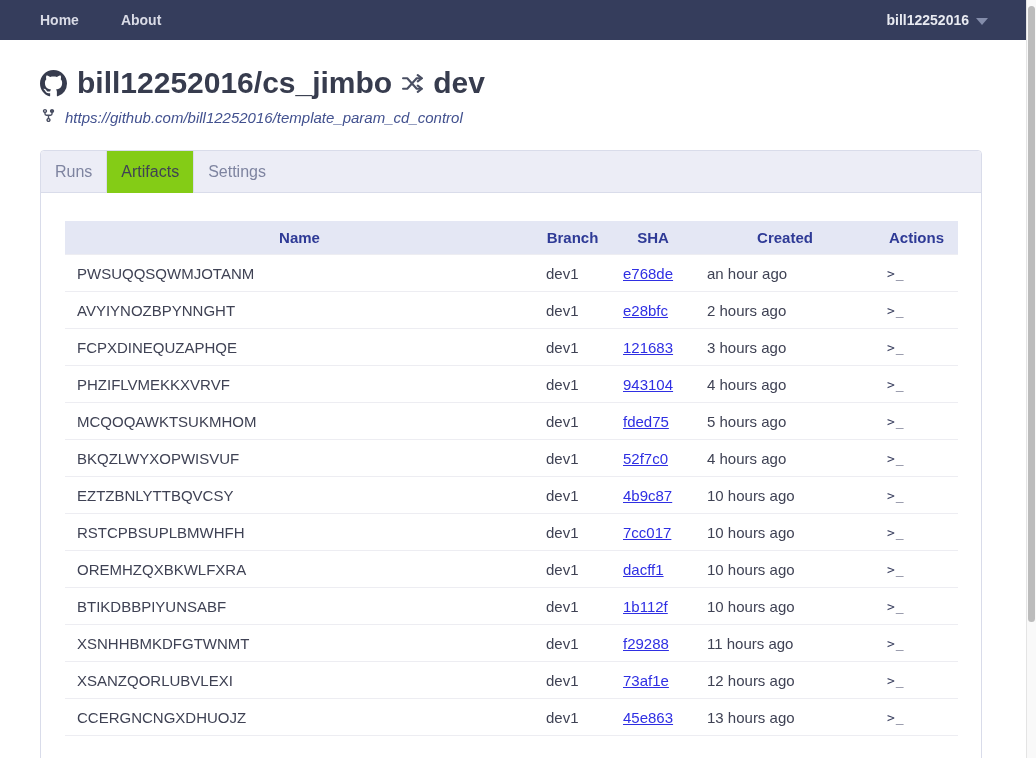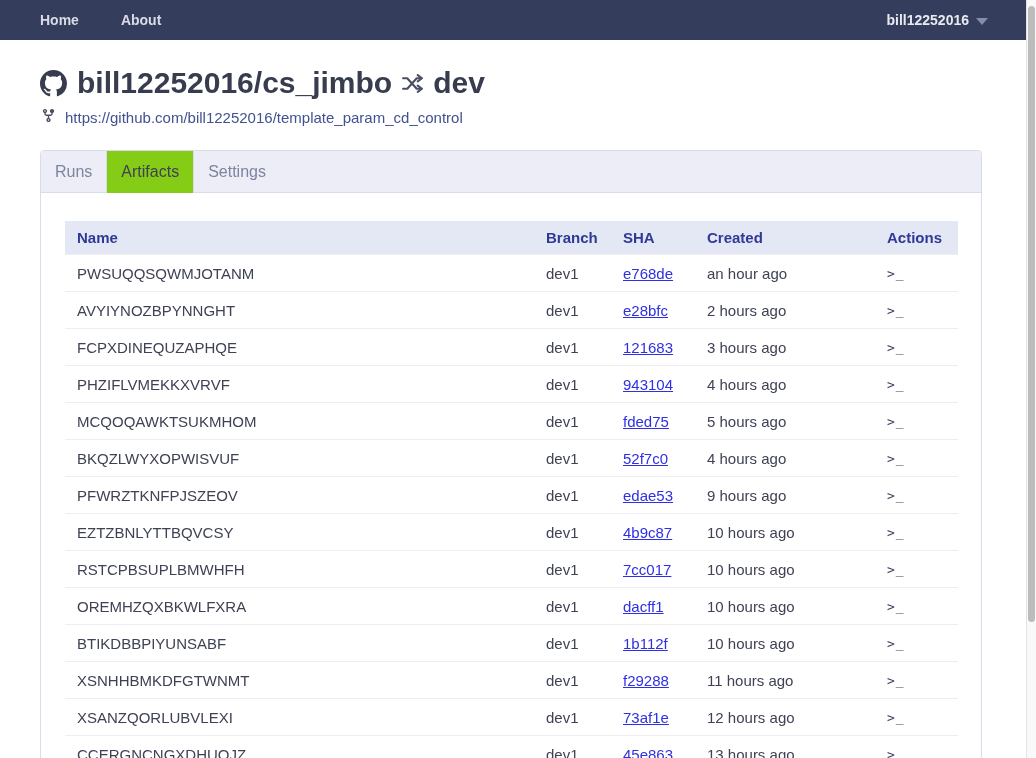--- a/index.html
+++ b/index.html
@@ -30,21 +30,21 @@
   }
 
   
   .page-header { margin:27px 40px 0 40px; }
   .title-row {
     display:flex; align-items:center; gap:10px; margin:0;
     font-size:30px; font-weight:700; color:#373c4e; line-height:32px;
   }
   .title-row .gh-icon svg { display:block; }
   .url-row {
-    display:flex; align-items:center; gap:9px; margin:9px 0 16px 1px;
+    display:flex; align-items:center; gap:9px; margin:9px 0 16px 1px;font-style:italic;
   }
   .repo-url {
     color:#42518f; font-size:15px; text-decoration:none; cursor:pointer;
   }
 
   
   .card {
     position:absolute; left:40px; top:150px; width:942px; height:648px;
     background:#ffffff; border:1px solid #d9dcea; border-radius:4px;
   }
@@ -62,21 +62,21 @@
     margin-bottom:-1px;
   }
   .card-body { padding:28px 24px 24px 24px; }
 
   
   table.artifacts {
     width:100%; border-collapse:collapse; font-size:15px; color:#3f4254;
     table-layout:fixed;
   }
   table.artifacts thead th {
-    background:#e4e7f4; color:#2e3a96; font-weight:700; text-align:left;
+    background:#e4e7f4; color:#2e3a96; font-weight:700; text-align:center;
     padding:6px 12px; font-size:15px; line-height:21px;
   }
   table.artifacts tbody td {
     padding:7px 12px; line-height:21px;
     border-top:1px solid #ededf2; background:#ffffff;
     white-space:nowrap; overflow:hidden;
   }
   table.artifacts tbody tr:last-child td { border-bottom:1px solid #ededf2; }
   .sha-link { color:#2f2fe3; text-decoration:underline; cursor:pointer; }
   .term-icon {
@@ -194,27 +194,20 @@
             <td><span class="term-icon">&gt;_</span></td>
           </tr>
           <tr>
             <td>BKQZLWYXOPWISVUF</td>
             <td>dev1</td>
             <td><a class="sha-link">52f7c0</a></td>
             <td>4 hours ago</td>
             <td><span class="term-icon">&gt;_</span></td>
           </tr>
           <tr>
-            <td>PFWRZTKNFPJSZEOV</td>
-            <td>dev1</td>
-            <td><a class="sha-link">edae53</a></td>
-            <td>9 hours ago</td>
-            <td><span class="term-icon">&gt;_</span></td>
-          </tr>
-          <tr>
             <td>EZTZBNLYTTBQVCSY</td>
             <td>dev1</td>
             <td><a class="sha-link">4b9c87</a></td>
             <td>10 hours ago</td>
             <td><span class="term-icon">&gt;_</span></td>
           </tr>
           <tr>
             <td>RSTCPBSUPLBMWHFH</td>
             <td>dev1</td>
             <td><a class="sha-link">7cc017</a></td>

